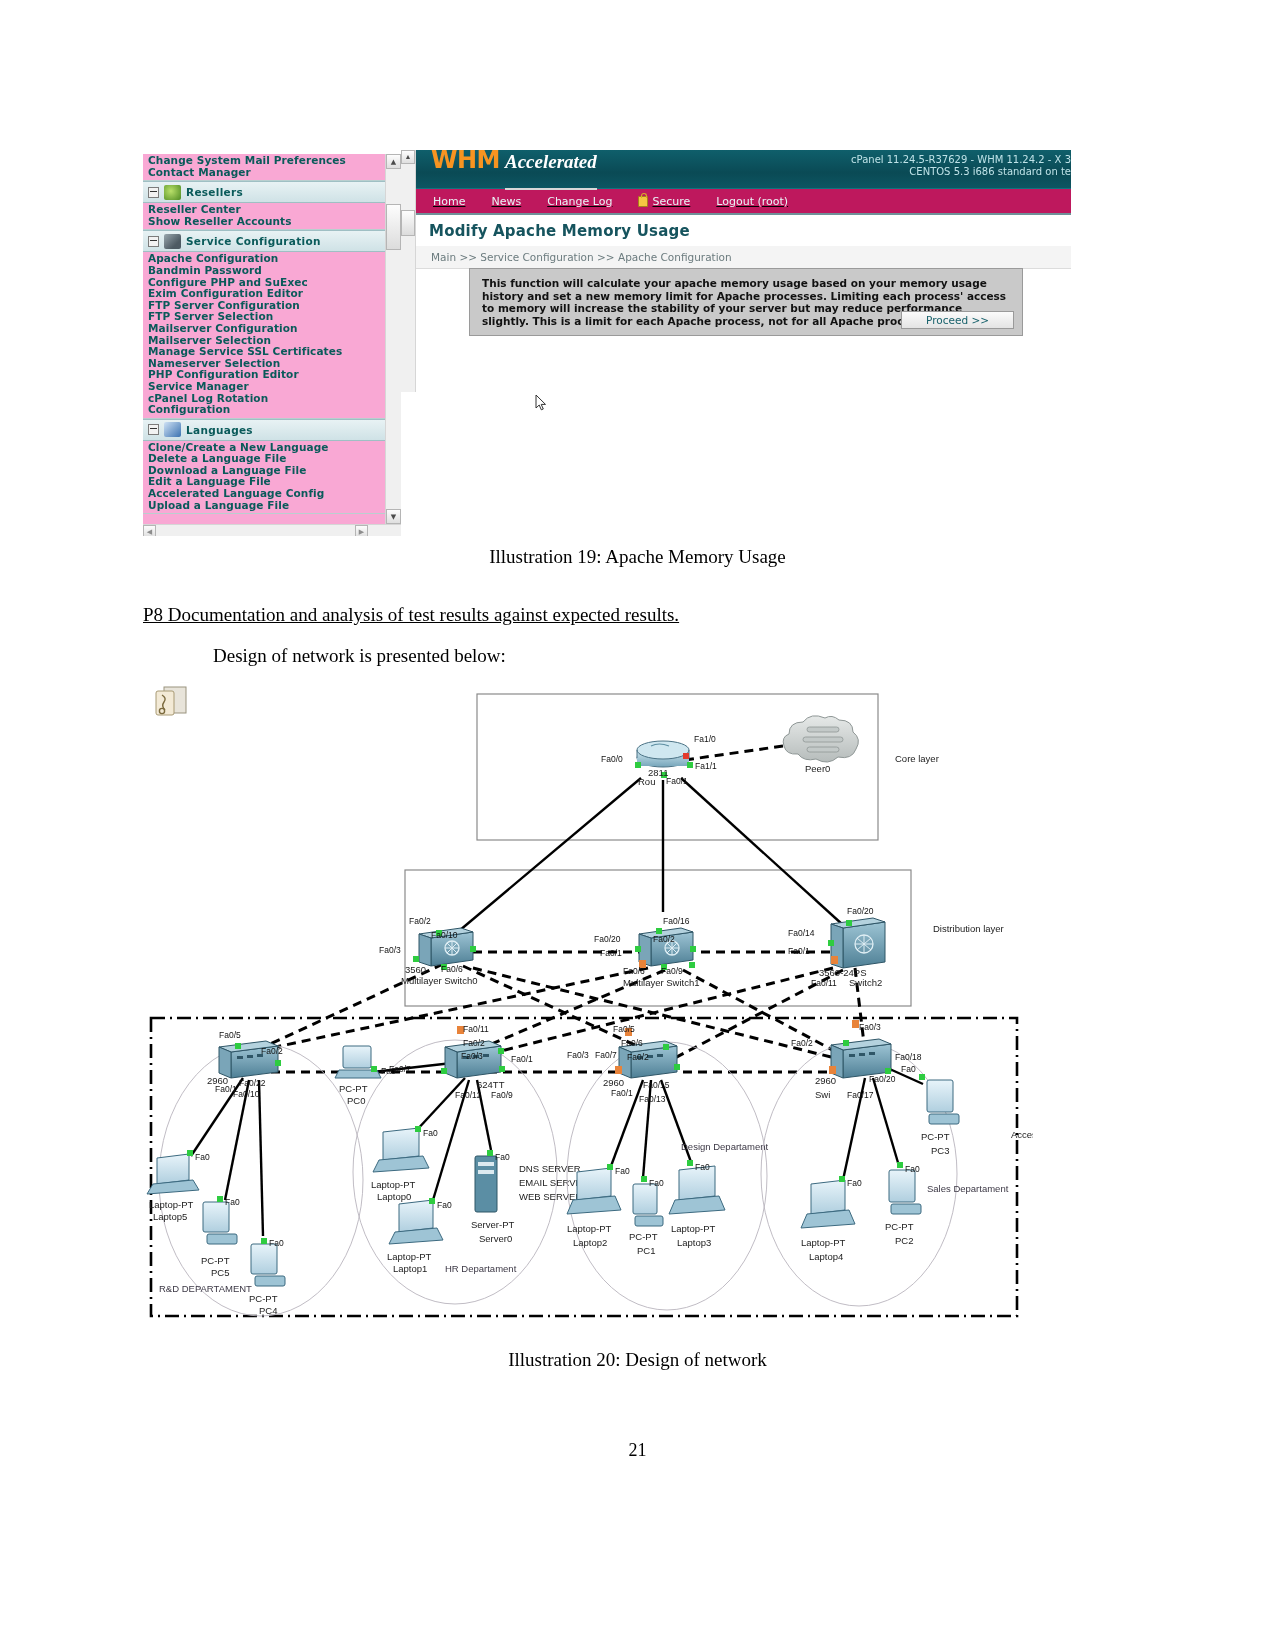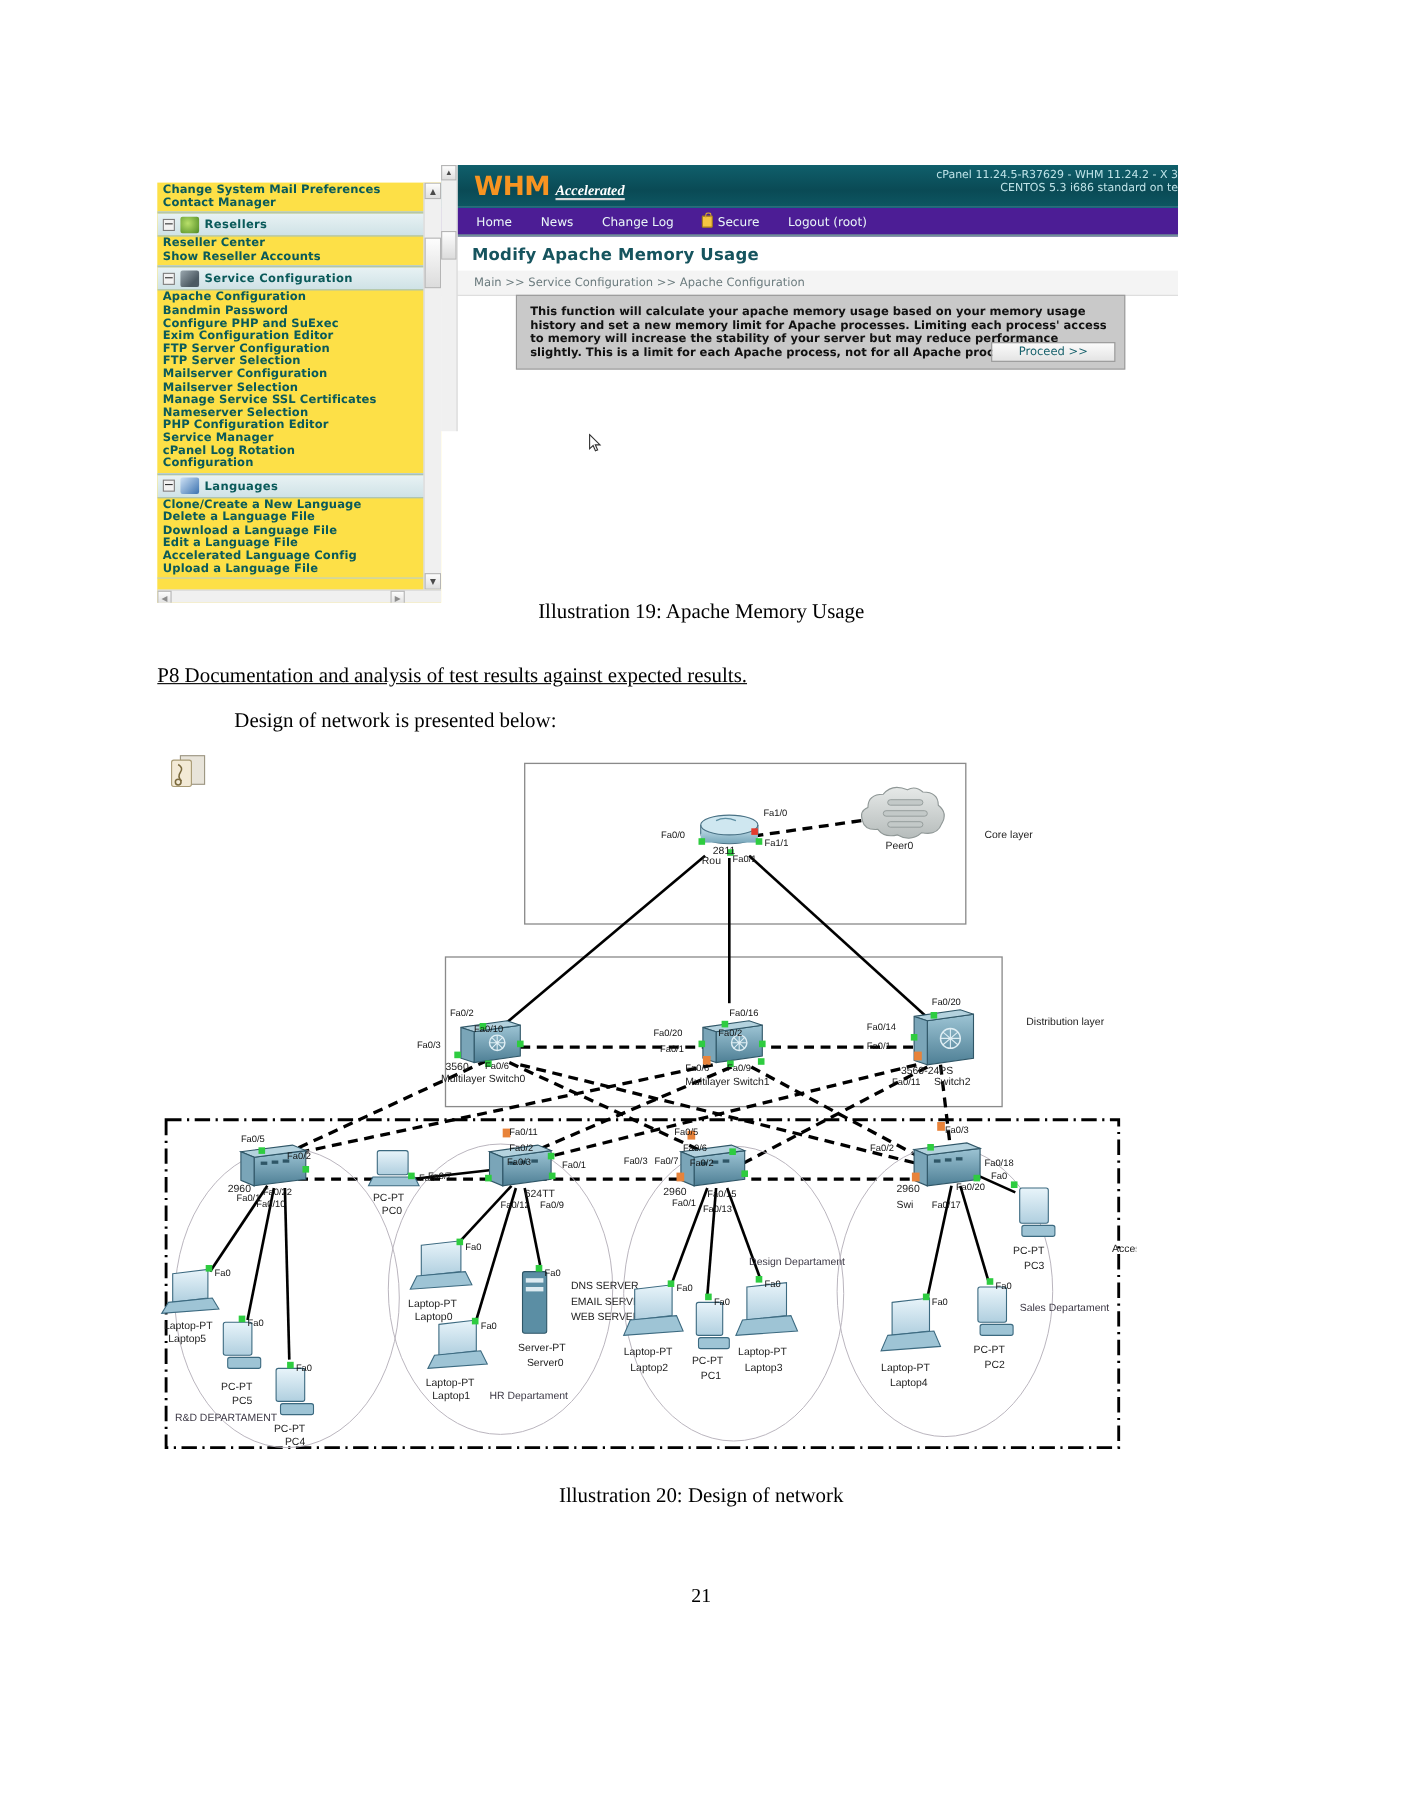--- a/index.html
+++ b/index.html
@@ -21,24 +21,24 @@
     left: 143px;
     top: 150px;
     width: 928px;
     height: 385px;
   }
 
   
   #whm-sidebar {
     position: absolute;
     left: 0;
-    top: 16px;
+    top: 4px;
     width: 258px;
     height: 382px;
-    background: #fde047;
+    background: #f9a8d4;
     font-family: "DejaVu Sans", sans-serif;
     overflow: hidden;
   }
   .side-link-group {
     padding: 1px 0 2px 5px;
     border-bottom: 1px solid #b9cfcf;
   }
   .side-link {
     display: block;
     font-size: 10.5px;
@@ -158,47 +158,48 @@
   #whm-logo {
     font-family: "DejaVu Sans", sans-serif;
     font-size: 24px;
     font-weight: bold;
     color: #f79421;
     letter-spacing: -0.5px;
     line-height: 1;
   }
   #whm-accel {
     font-family: "Liberation Serif", serif;
-    font-size: 13px;
+    font-size: 19px;
     font-style: italic;
     font-weight: bold;
     color: #ffffff;
     line-height: 1;
     border-bottom: 2px solid #d8d8d8;
-    padding-bottom: 1px;
+    padding-bottom: 17px;
   }
   #whm-version {
     position: absolute;
     right: 0;
     top: 4px;
     text-align: right;
     font-size: 10px;
     line-height: 12px;
     color: #bfe3e8;
     white-space: nowrap;
   }
   #whm-nav {
     height: 24px;
-    background: #4c1d95;
+    background: #be185d;
     border-top: 1px solid #13727f;
     display: flex;
     align-items: center;
     gap: 26px;
     padding-left: 32px;
     border-bottom: 2px solid #6f9198;
+    text-decoration: underline;
   }
   #whm-nav .navitem {
     font-size: 11px;
     color: #e9f6f8;
     white-space: nowrap;
     display: flex;
     align-items: center;
     gap: 4px;
   }
   .lock-icon {

